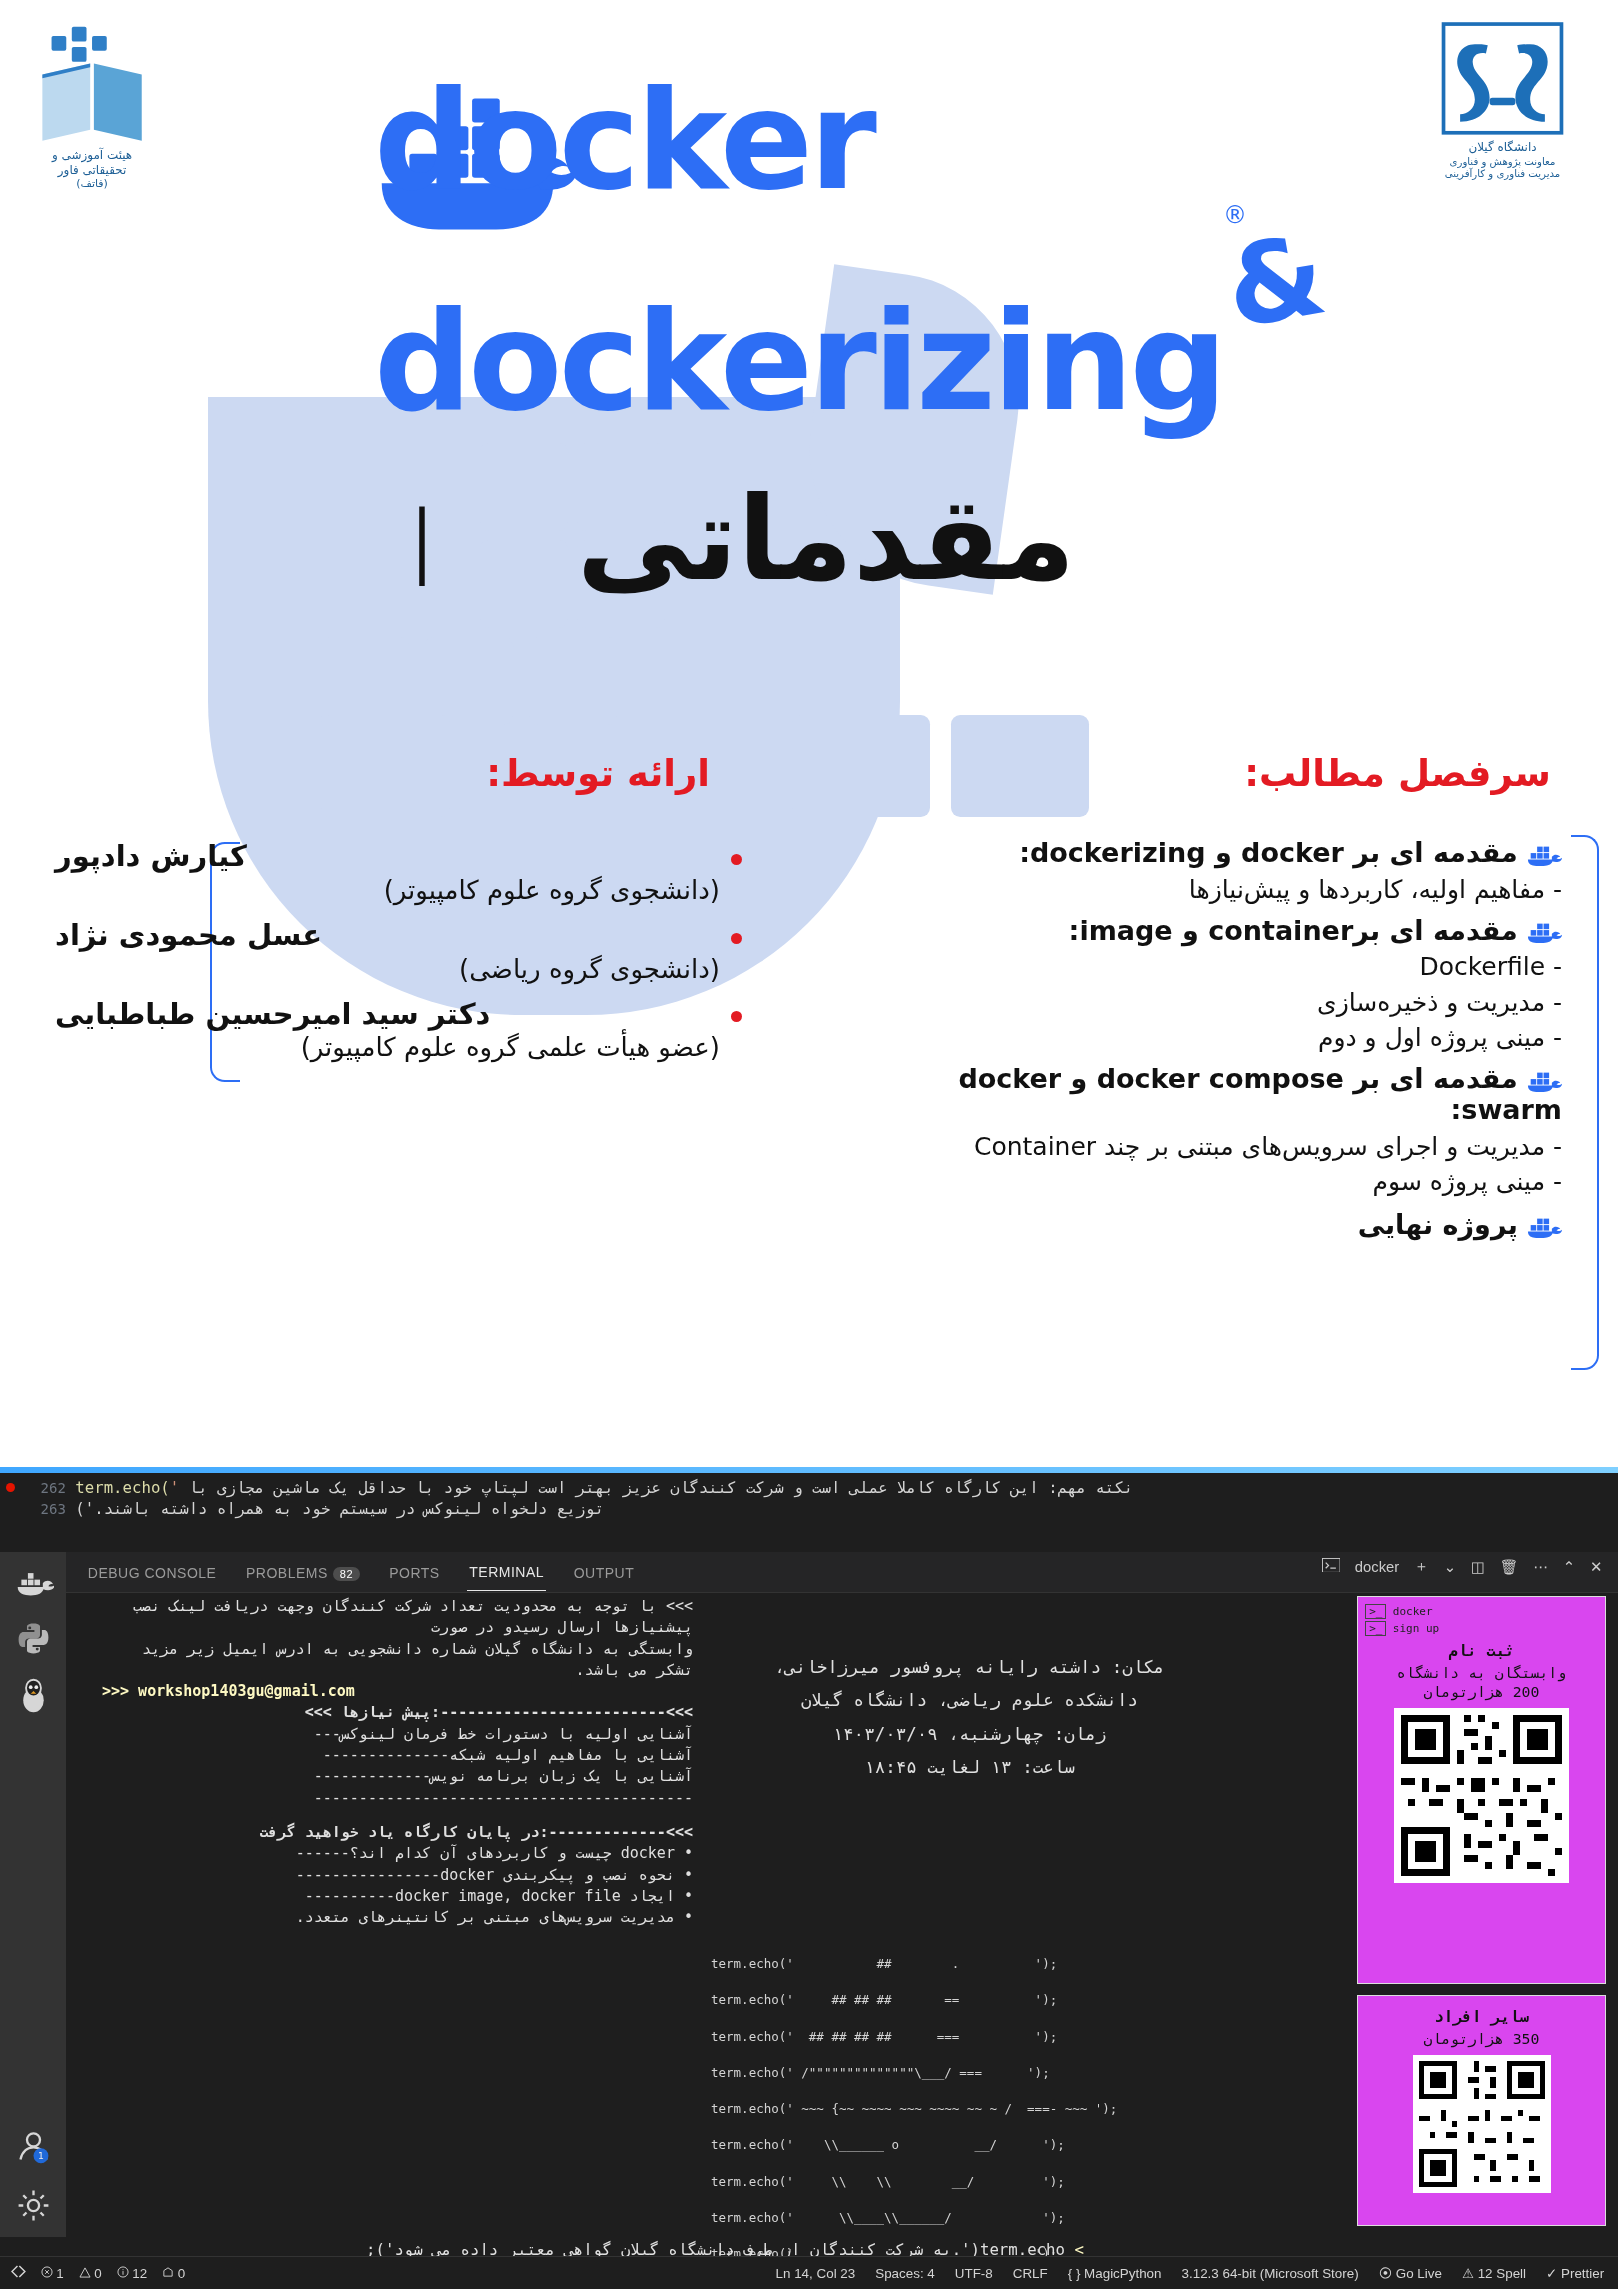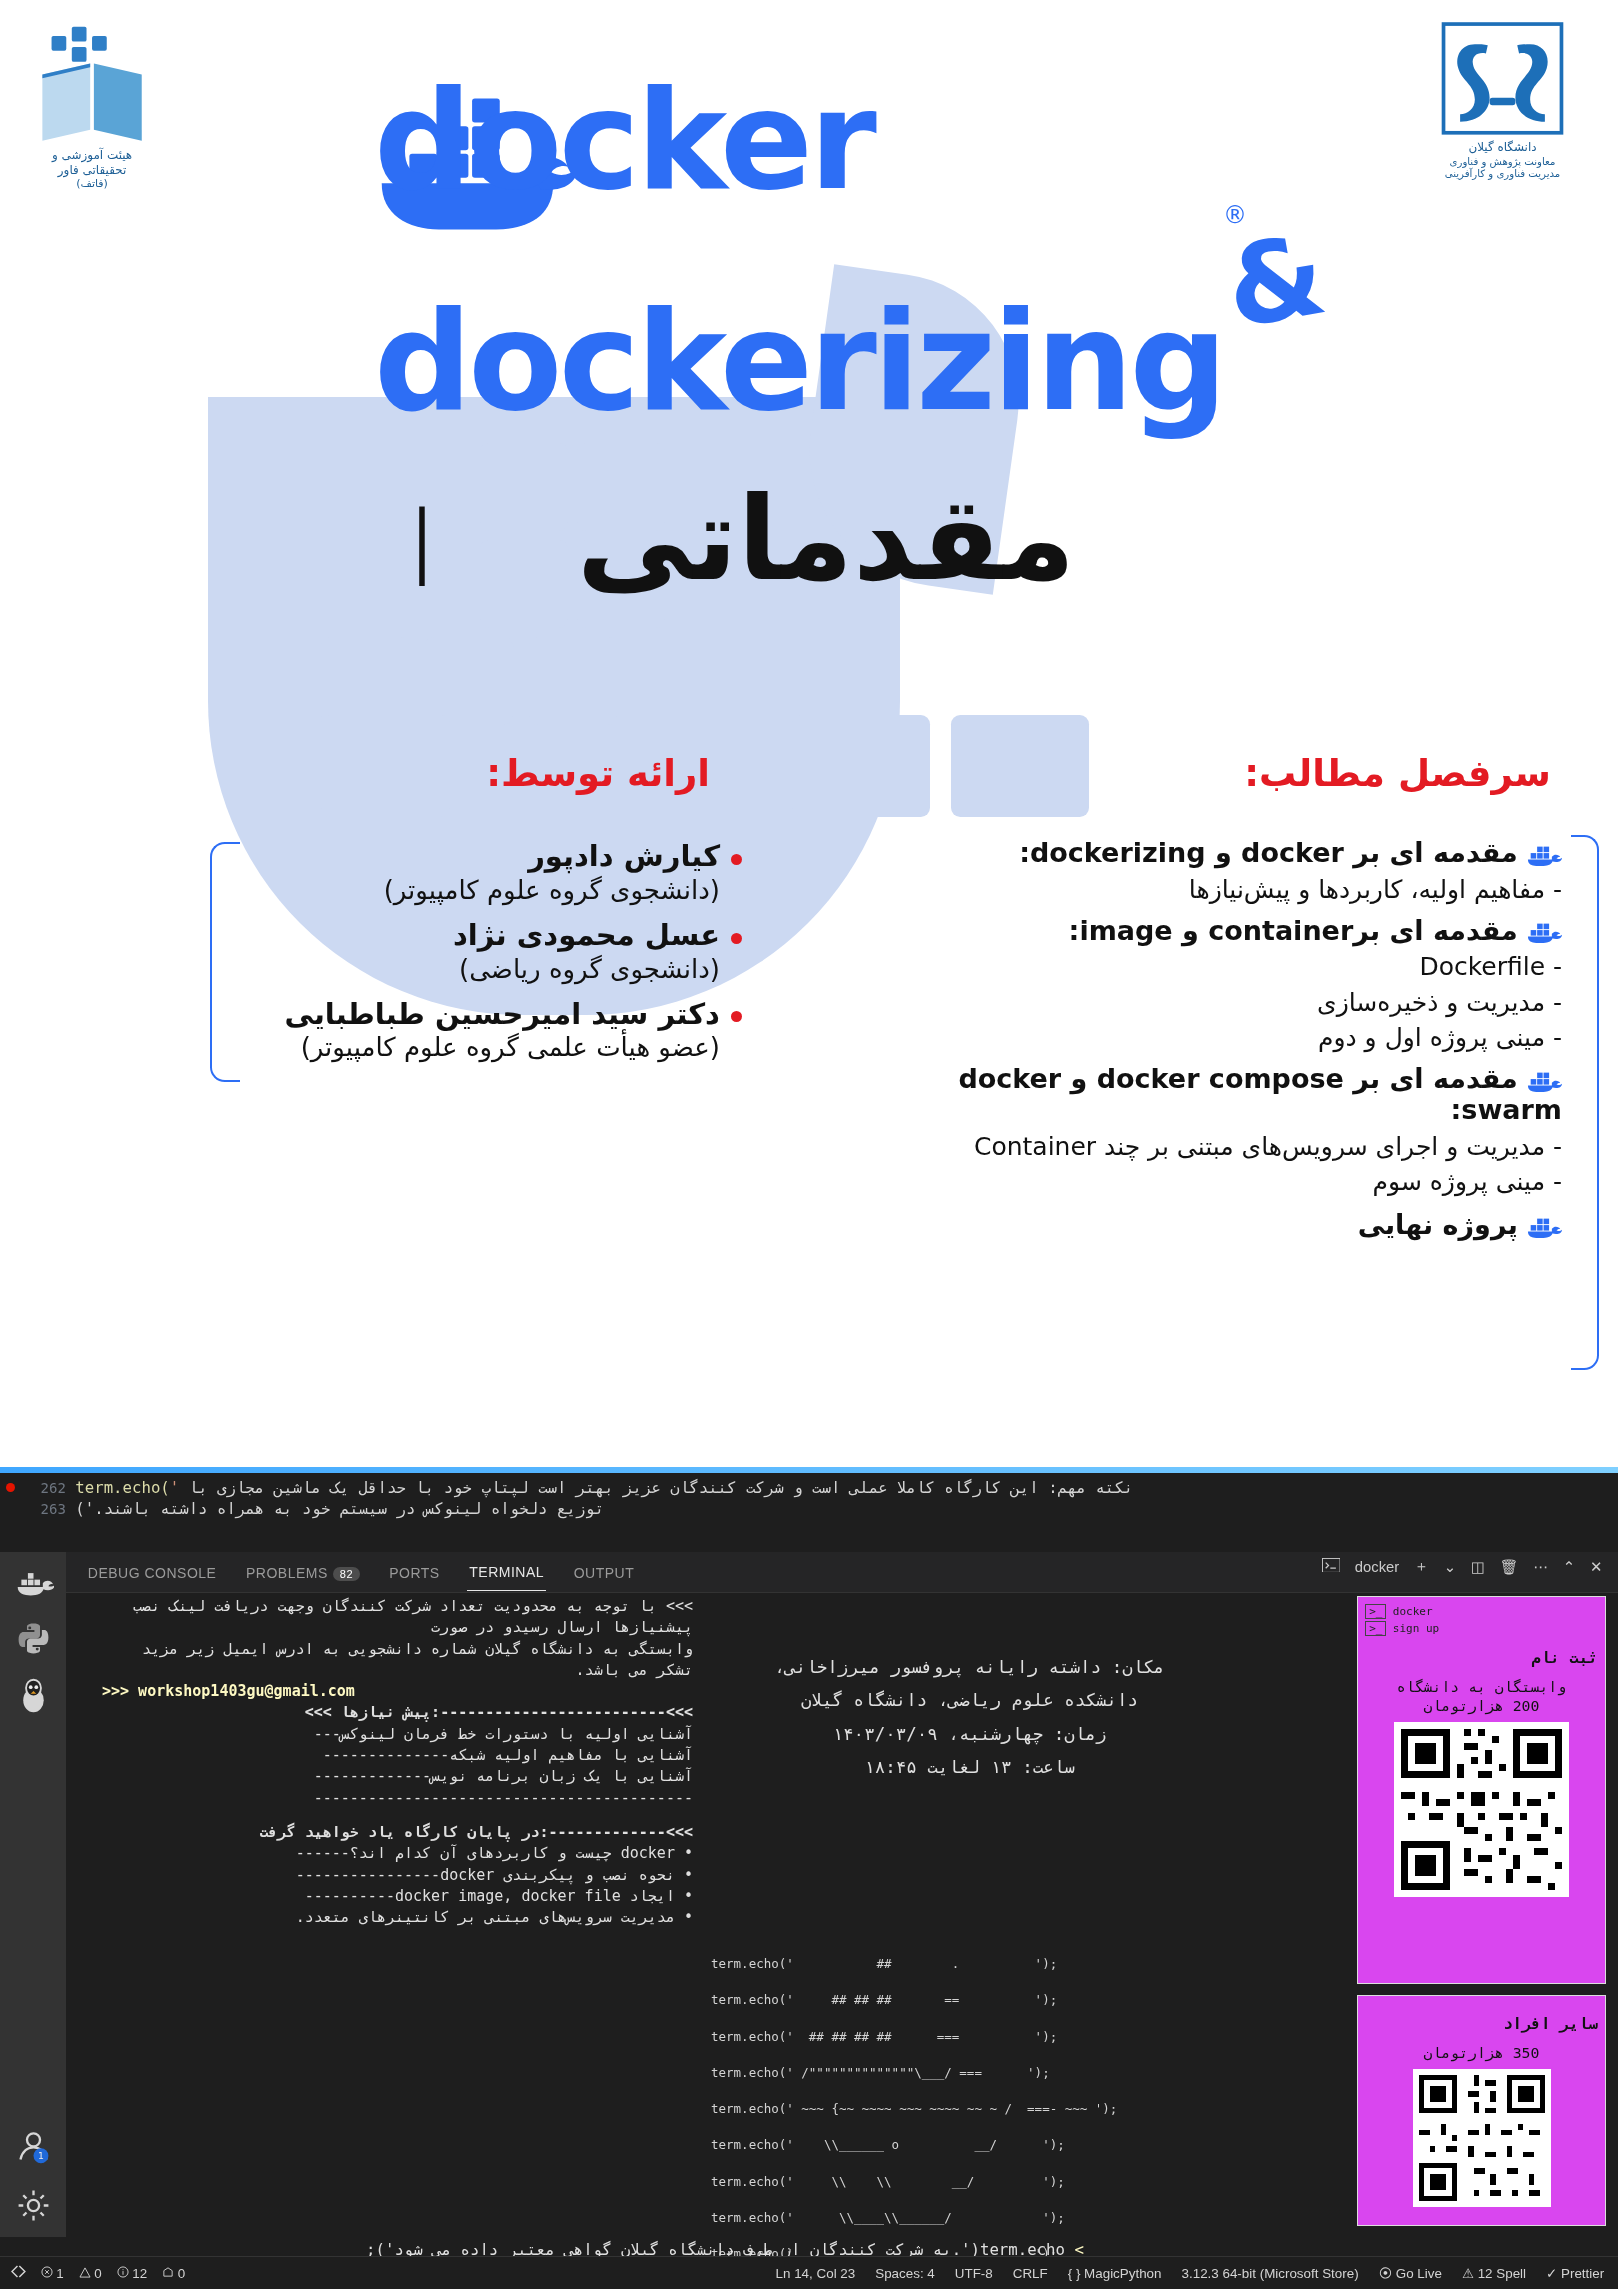--- a/index.html
+++ b/index.html
@@ -77,21 +77,21 @@
   .bracket {
     position:absolute; right:20px; top:835px; width:28px; height:535px;
     border:2.8px solid #2d6ef5; border-left:none; border-radius:0 14.8px 14.8px 0;
   }
 
   
   #presenters {
     position:absolute; left:55px; top:826px; width:665px;
     direction:rtl; text-align:left; color:#111;
   }
-  .pres-name { font-size:29px; font-weight:bold; margin:13px 0 1.8px 0; text-align:right; }
+  .pres-name { font-size:29px; font-weight:bold; margin:13px 0 1.8px 0; text-align:left; }
   .pres-role { font-size:26px; margin:0 0 9.2px 0; text-align:right; }
   .pres-wrap { position:relative; padding-right:0; }
   .red-dot {
     position:absolute; right:-20px; width:11px; height:11px; background:#e31b23; border-radius:50%;
   }
   .pres-bracket {
     position:absolute; left:210px; top:842px; width:29.5px; height:240px;
     border:2.8px solid #2d6ef5; border-right:none; border-radius:14.8px 0 0 14.8px;
   }
 
@@ -164,21 +164,21 @@
     position:absolute; left:102px; top:773px; width:1246px;
     direction:rtl; text-align:center; font-size:15.7px; color:#e0e0e0;
   }
 
   
   .side-panel {
     position:absolute; background:#d946ef; color:#111; border:0.9px solid #ddd;
   }
   #panel-signup { left:1357px; top:129px; width:249px; height:388px; padding:7.4px; }
   #panel-others { left:1357px; top:528px; width:249px; height:231px; padding:7.4px; }
-  .sp-title { direction:rtl; font-size:15.7px; font-weight:bold; margin:11px 0; }
+  .sp-title { direction:rtl; text-align:center; font-size:15.7px; font-weight:bold; margin:4px 0; }
   .sp-sub { direction:rtl; text-align:center; font-size:14.8px; margin:1.8px 0; }
   .qr { margin:7.4px auto 0 auto; display:block; }
   .mini-term {
     font-family:"DejaVu Sans Mono", monospace; font-size:11px; color:#222; line-height:1.5;
   }
   #statusbar {
     position:absolute; left:0; bottom:0; width:1619px; height:33px;
     background:#1e1e1e; border-top:0.9px solid #333; color:#d4d4d4;
     font-family:"Liberation Sans", sans-serif; font-size:13.4px;
     display:flex; align-items:center;

